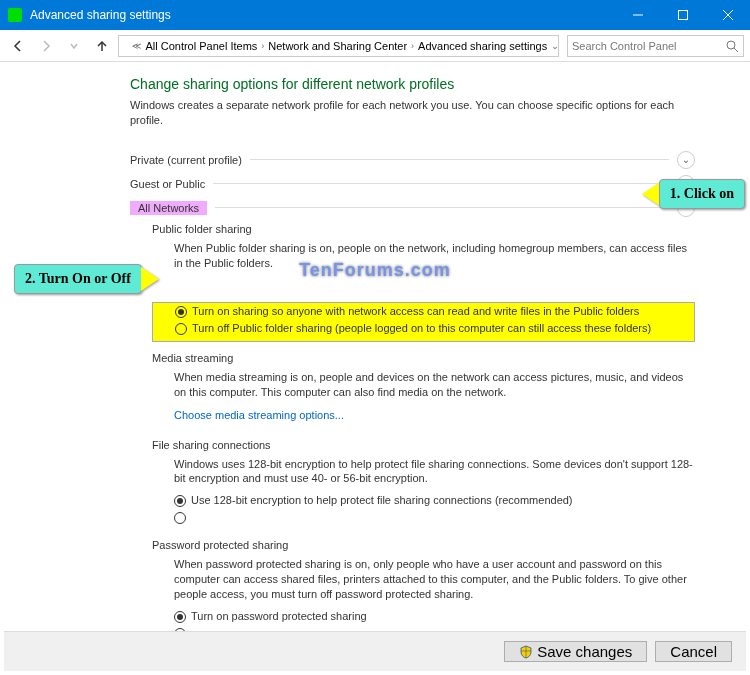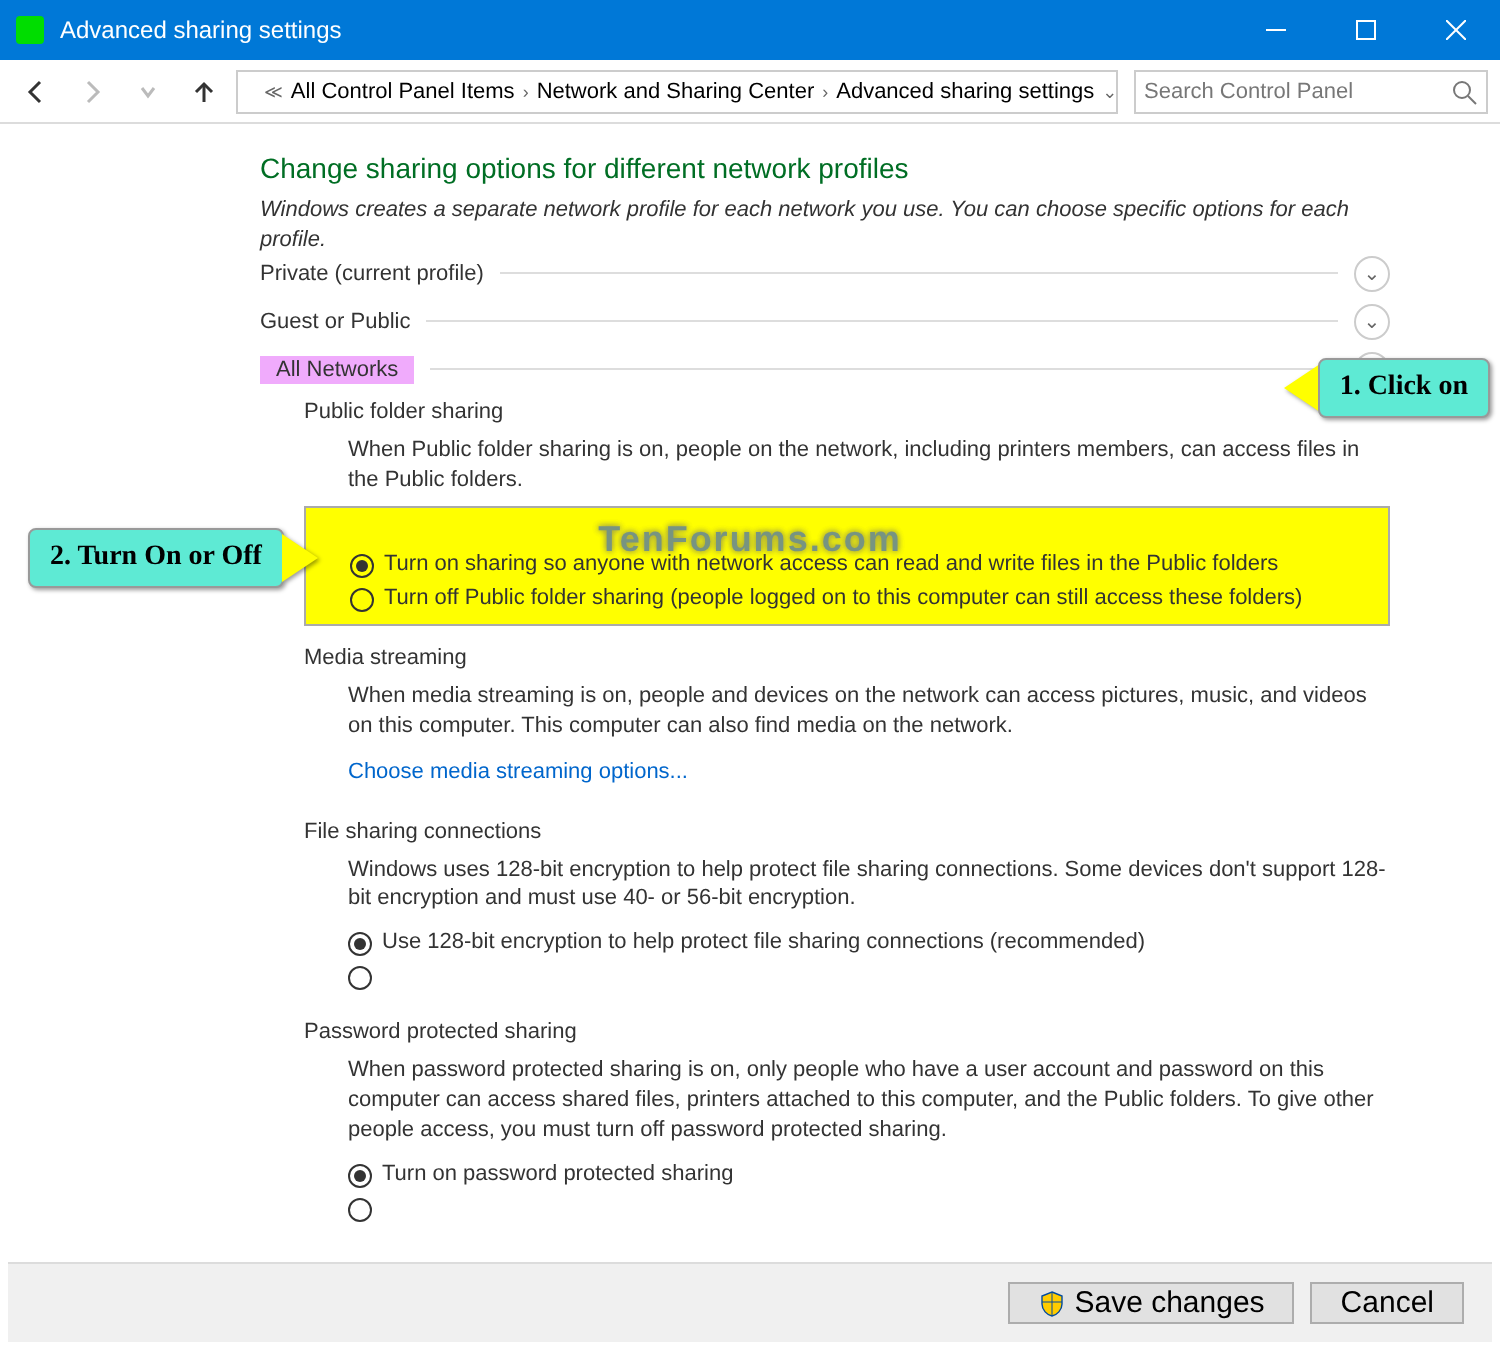--- a/index.html
+++ b/index.html
@@ -19,37 +19,37 @@
 .crumb-sep { color: #666; font-size: 9px; padding: 0 1px; }
 .crumb-ico { width: 16px; height: 16px; background: linear-gradient(#4fb54f,#2a8a2a); border-radius: 2px; margin: 0 4px; }
 .breadcrumb { flex: 1; height: 22px; border: 1px solid #ccc; display: flex; align-items: center; padding: 0 4px; font-size: 11px; overflow: hidden; margin-right: 4px; }
 .crumb { padding: 0 3px; white-space: nowrap; }
 .refresh { width: 22px; height: 22px; border-left: 1px solid #ccc; display: flex; align-items: center; justify-content: center; margin-left: -1px;}
 .search { width: 177px; height: 22px; border: 1px solid #ccc; display: flex; align-items: center; padding: 0 4px; color: #777; justify-content: space-between;}
 .search .mag { width:14px; height:14px; }
 
 .content { padding: 14px 55px 0 130px; height: 570px; overflow-y: auto; color: #333; }
 .heading { color: #006e24; font-size: 14px; font-weight: 400; margin-bottom: 6px; }
-.intro { font-size: 11px; margin-bottom: 0; line-height: 1.35; font-style: italic; }
+.intro { font-size: 11px; margin-bottom: 23px; line-height: 1.35; }
 
 .sect { margin-bottom: 6px; }
 .sect-header { display: flex; align-items: center; gap: 8px; cursor: default; }
 .sect-title { font-size: 11px; white-space: nowrap; }
 .sect-line { flex: 1; height: 1px; background: #ddd; }
 .chev { width: 18px; height: 18px; border: 1px solid #ccc; border-radius: 50%; display: flex; align-items: center; justify-content: center; color: #666; font-size: 10px; }
 .hl-title { background: #f0abfc; padding: 1px 8px; }
 
 .sub { padding: 6px 0 4px 22px; }
 .sub-title { font-size: 11px; margin-bottom: 4px; }
 .sub-desc { font-size: 11px; padding: 2px 0 6px 22px; line-height: 1.35; }
 .radios { padding: 0 0 4px 22px; }
 .radio-row { display: flex; align-items: flex-start; gap: 5px; padding: 1px 0; font-size: 11px; line-height: 1.35; }
 .radio { width: 12px; height: 12px; border: 1px solid #333; border-radius: 50%; display:flex; align-items:center; justify-content:center; flex-shrink:0; margin-top:2px;}
 .radio.sel::after { content:""; width:6px; height:6px; background:#333; border-radius:50%; }
-.hl-box { background: #ffff00; border:1px solid #aaa; padding: 20px 4px 4px 22px; margin-left: 0px; }
+.hl-box { background: #ffff00; border:1px solid #aaa; padding: 0 4px 4px 22px; margin-left: 0px; margin-top: 26px; }
 .link { color: #0066cc; cursor: default; }
 
 .footer { position: absolute; bottom: 4px; right: 4px; height: 40px; width: calc(100% - 8px); background: #f0f0f0; display: flex; justify-content: flex-end; align-items: center; padding: 0 14px; gap: 8px; border-top: 1px solid #dcdcdc;}
 .btn { height: 21px; border: 1px solid #adadad; background: #e1e1e1; padding: 0 14px; font-size: 15px; display: flex; align-items: center; gap:4px;}
 .shield { width:14px; height:14px; }
 
 .callout { position: absolute; font-family: "Comic Sans MS", cursive; font-weight: bold; font-size: 14px; display:flex; align-items:center; filter: drop-shadow(1px 1px 1px rgba(0,0,0,.4));}
 .callout-arrow-l { width:0; height:0; border-top:12px solid transparent; border-bottom:12px solid transparent; border-right:18px solid #ff0; margin-right:-1px;}
 .callout-arrow-r { width:0; height:0; border-top:12px solid transparent; border-bottom:12px solid transparent; border-left:18px solid #ff0; margin-left:-1px;}
 .callout-body { background:#5eead4; border:1px solid #999; border-radius:4px; padding: 6px 10px; }
@@ -152,21 +152,21 @@
 
   <div class="sect">
     <div class="sect-header">
       <span class="sect-title hl-title">All Networks</span>
       <span class="sect-line"></span>
       <span class="chev">⌃</span>
     </div>
 
     <div class="sub">
       <div class="sub-title">Public folder sharing</div>
-      <div class="sub-desc">When Public folder sharing is on, people on the network, including printers members, can access files in the Public folders.</div>
+      <div class="sub-desc">When Public folder sharing is on, people on the network, including homegroup members, can access files in the Public folders.</div>
       <div class="radios hl-box">
         <div class="radio-row">
           <span class="radio sel"></span>
           <span>Turn on sharing so anyone with network access can read and write files in the Public folders</span>
         </div>
         <div class="radio-row">
           <span class="radio"></span>
           <span>Turn off Public folder sharing (people logged on to this computer can still access these folders)</span>
         </div>
       </div>

